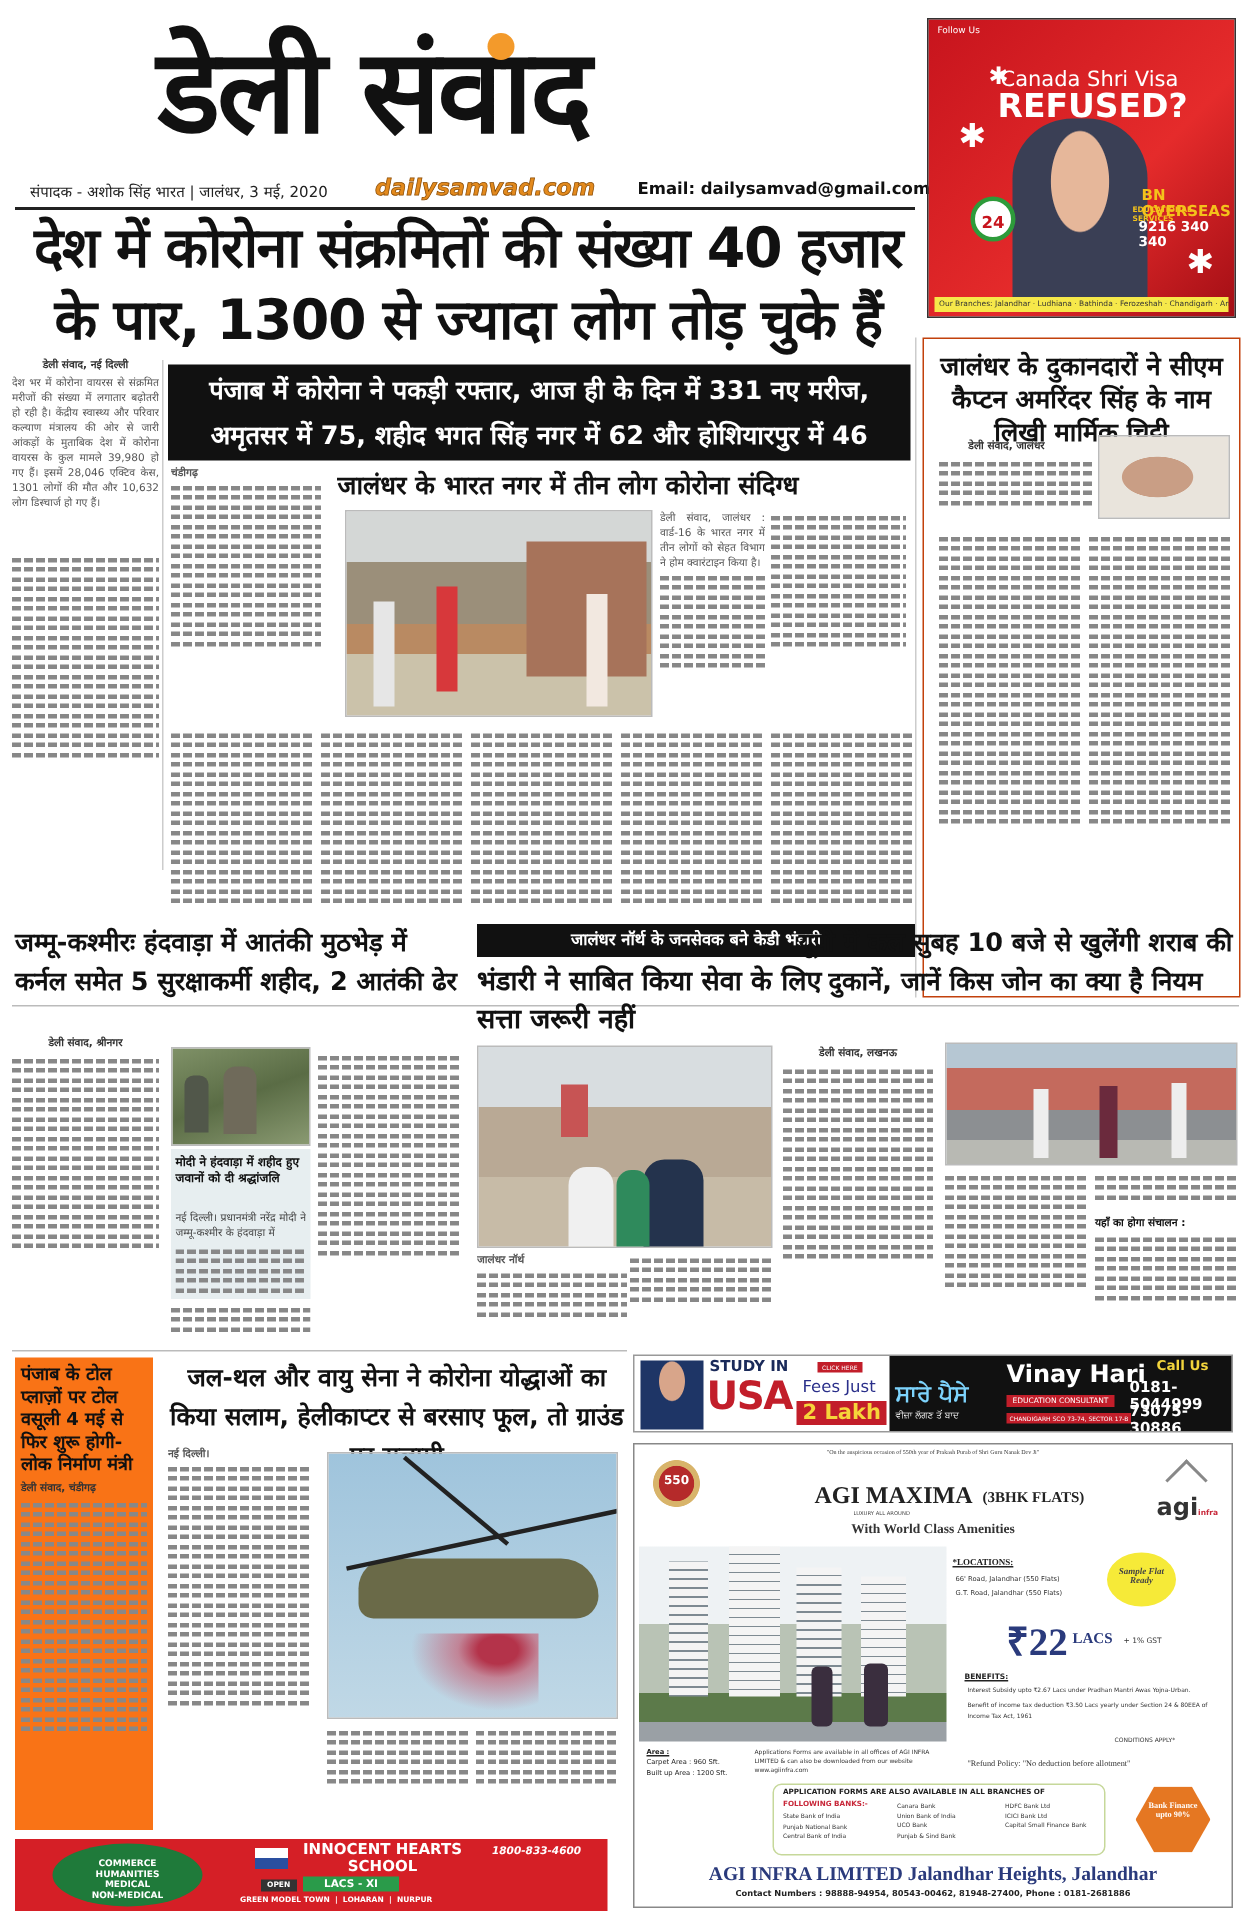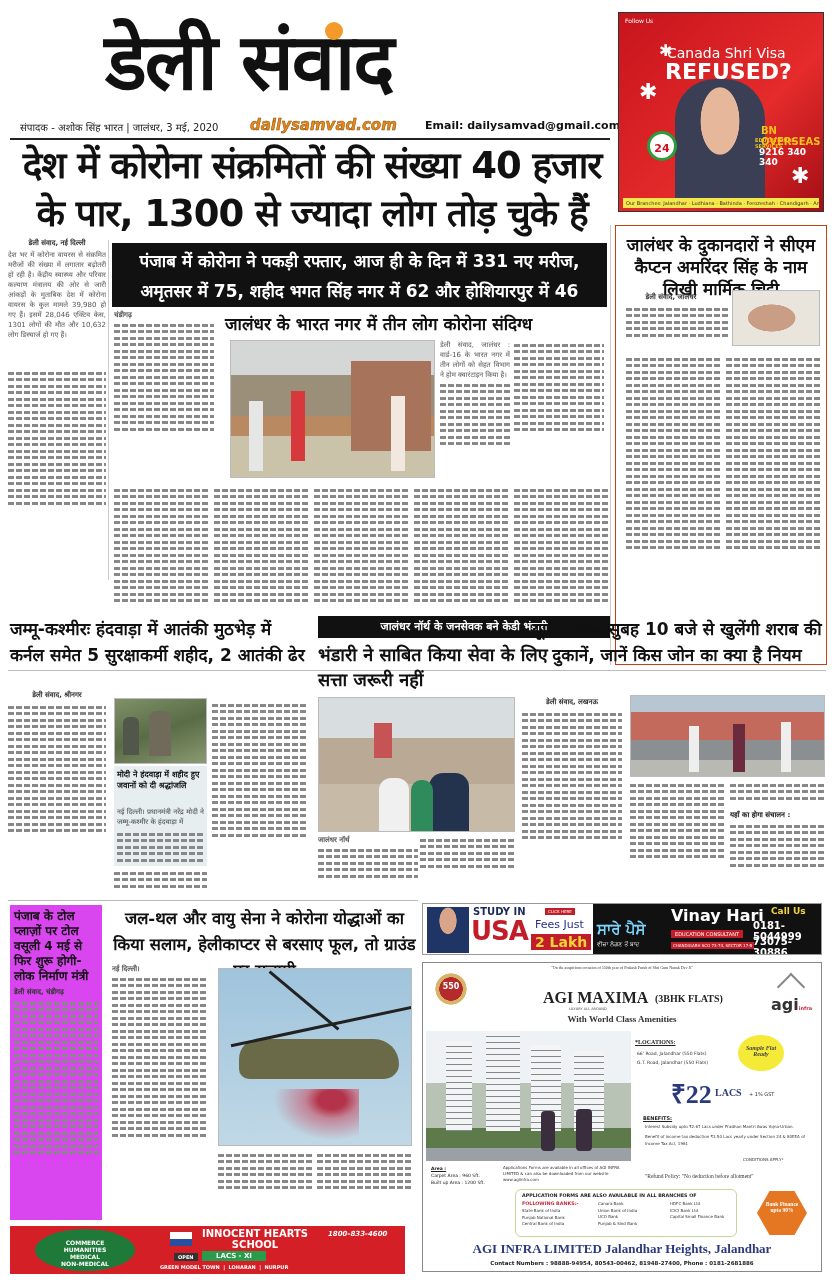--- a/index.html
+++ b/index.html
@@ -472,21 +472,21 @@
       <i class="g"></i>
       <i class="g"></i>
       <i class="g"></i>
       <i class="g"></i>
       <i class="g"></i>
     </div>
 </div>
 
 <div class="abs" style="left:8px;top:900px;width:410px;height:1px;background:#bbb"></div>
 
-<div class="abs" style="left:10px;top:905px;width:92px;height:315px;background:#d946ef;padding:4px">
+<div class="abs" style="left:10px;top:905px;width:92px;height:315px;background:#f97316;padding:4px">
   <div class="subhead" style="font-size:12px;line-height:15px">पंजाब के टोल प्लाज़ों पर टोल वसूली 4 मई से फिर शुरू होगी- लोक निर्माण मंत्री</div>
   <div class="dateline" style="text-align:left;margin-top:3px">डेली संवाद, चंडीगढ़</div>
   <div class="text" style="height:235px;margin-top:2px">
       <i class="g"></i>
       <i class="g"></i>
       <i class="g"></i>
       <i class="g"></i>
       <i class="g"></i>
       <i class="g"></i>
       <i class="g"></i>

